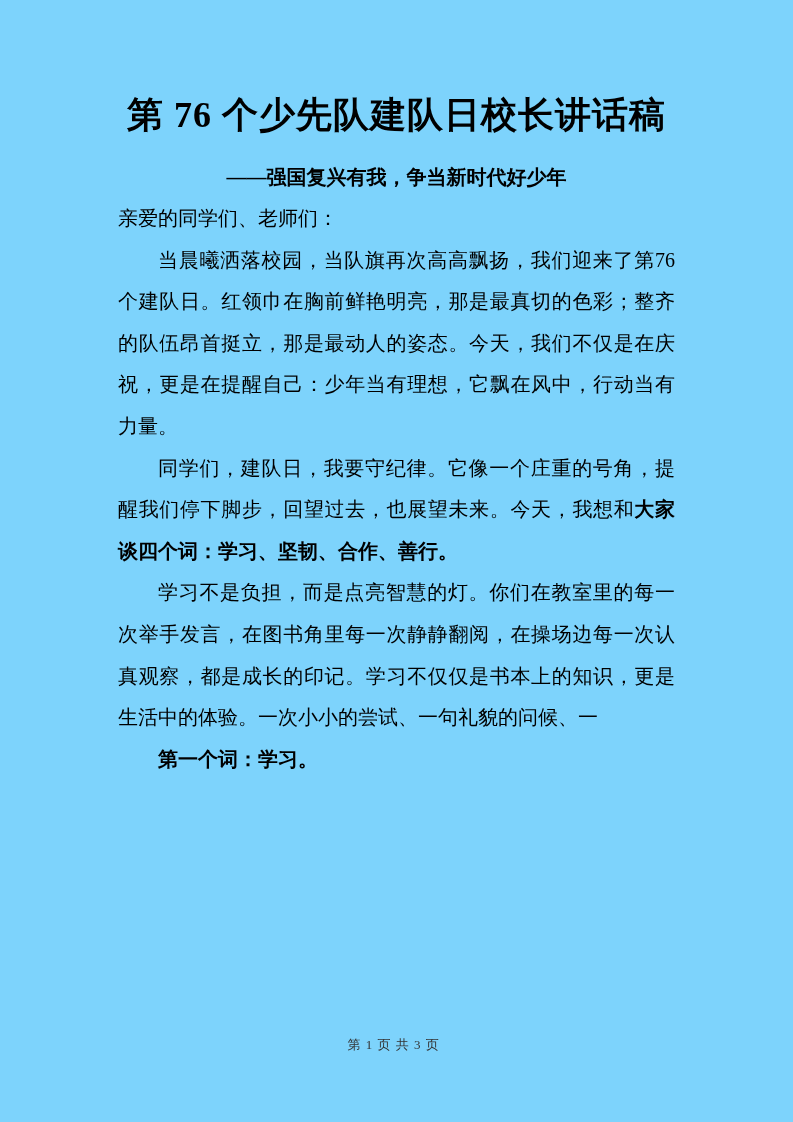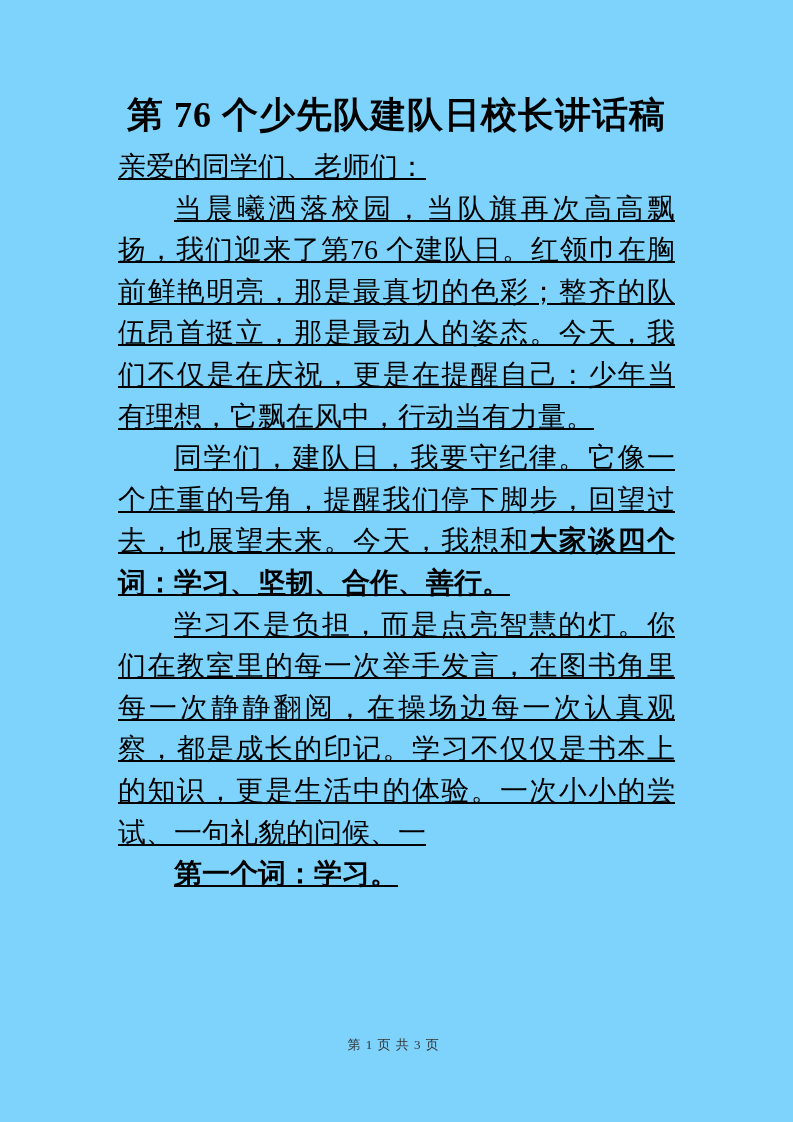--- a/index.html
+++ b/index.html
@@ -31,24 +31,23 @@
   }
   .subtitle {
     margin-top: 22px;
     font-size: 20px;
     font-weight: 700;
     text-align: center;
     line-height: 30px;
   }
   .body-text {
     margin-top: 6px;
-    font-size: 28px;
+    font-size: 20px;
     line-height: 41.6px;
     text-align: justify;
-    text-decoration: underline;
   }
   .body-text p {
     margin: 0;
   }
   .salutation {
     text-indent: 0;
   }
   .para {
     text-indent: 2em;
   }
@@ -68,20 +67,21 @@
   }
 </style>
 </head>
 <body>
 
 <div class="page">
   <div class="content">
 
     <h1 class="title">第 76 个少先队建队日校长讲话稿</h1>
 
+    <div class="subtitle">——强国复兴有我，争当新时代好少年</div>
 
     <div class="body-text">
 
       <p class="salutation">亲爱的同学们、老师们：</p>
 
       <p class="para">
         <span class="run">当晨曦洒落校园，当队旗再次高高飘扬，我们迎来了第76 个建队日。红领巾在胸前鲜艳明亮，那是最真切的色彩；整齐的队伍昂首挺立，那是最动人的姿态。今天，我们不仅是在庆祝，更是在提醒自己：少年当有理想，它飘在风中，行动当有力量。</span>
       </p>
 
 

